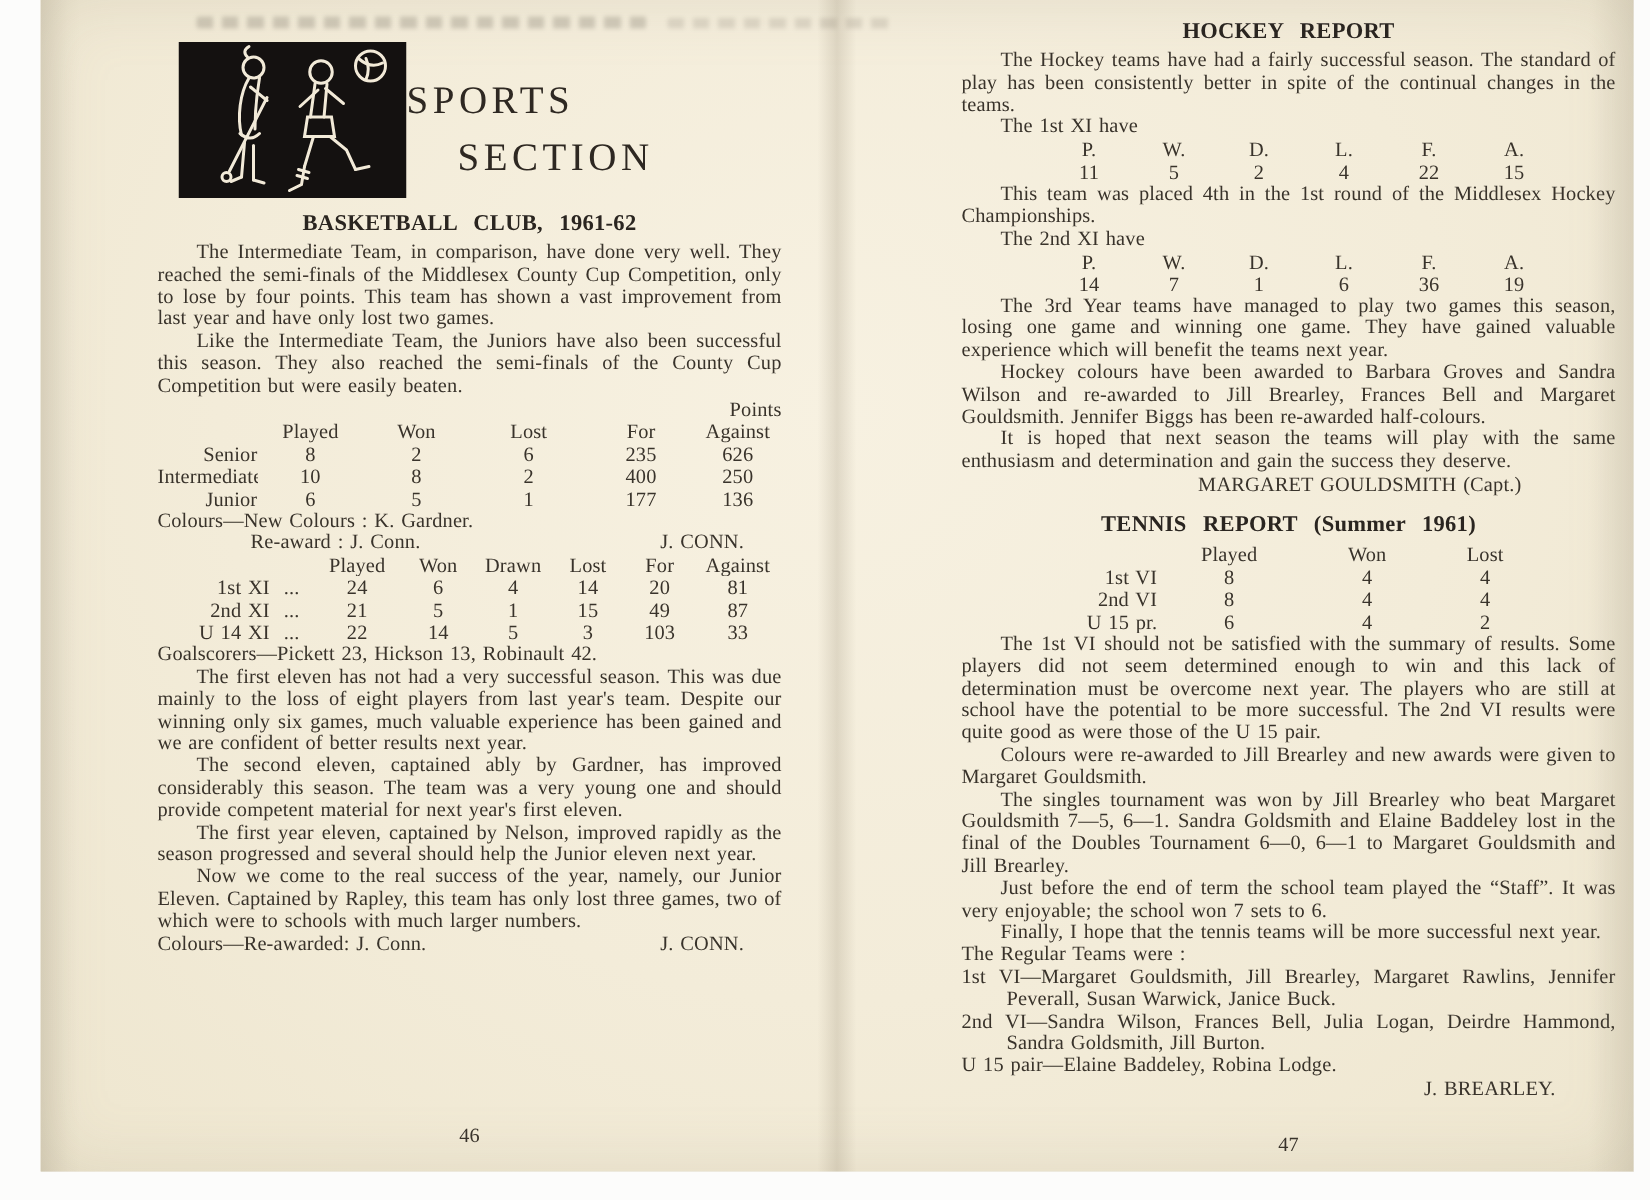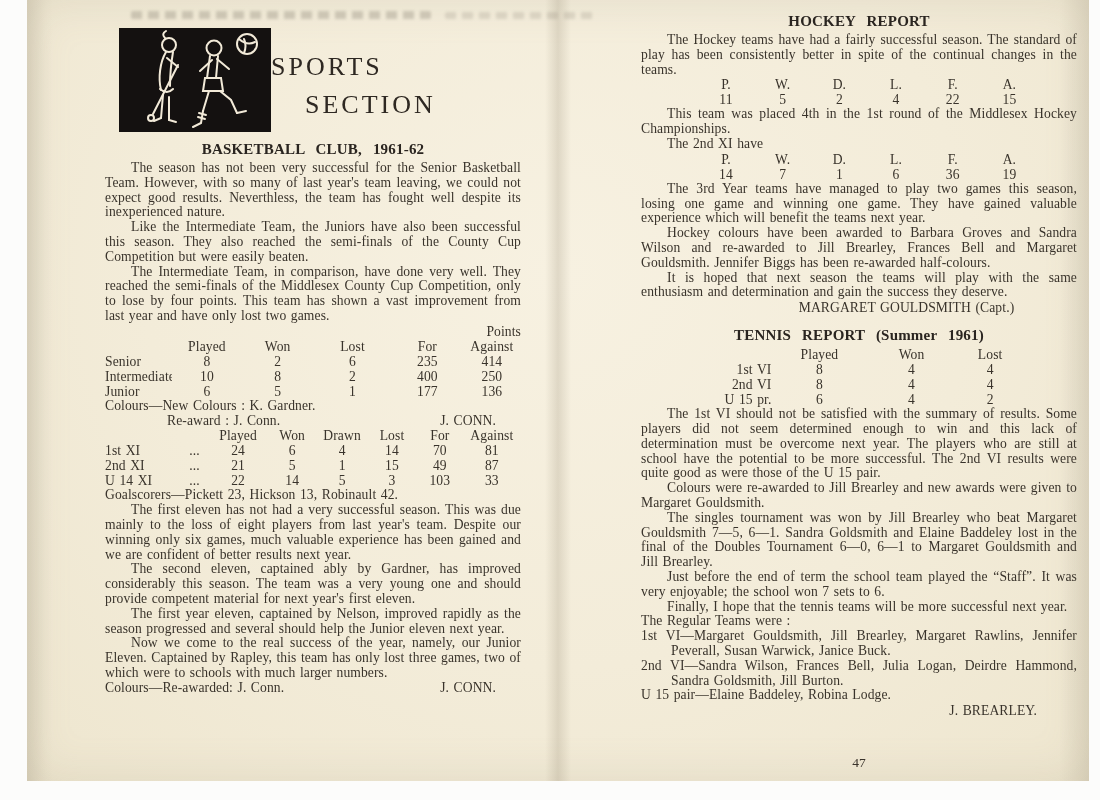--- a/index.html
+++ b/index.html
@@ -39,21 +39,21 @@
   .illus { width:152px; height:104px; flex:none; }
   .titles { padding-top:20px; font-size:26px; letter-spacing:3px;
             color:#2e2822; line-height:38px; white-space:nowrap; }
   .titles .l2 { margin-left:34px; }
 
   .points-label { padding-left:72%; line-height:15px; text-align:right; }
 
   table.stat { width:100%; border-collapse:collapse; table-layout:fixed; }
   table.stat td { text-align:center; line-height:15px; font-size:13.6px; padding:0;
                   overflow:hidden; white-space:nowrap; }
-  table.stat td.lbl { text-align:left; }
+  table.stat td.lbl { text-align:right; }
   .hk-wrap { margin-left:13%; width:78%; }
   table.tn { width:88%; }
   table.tn td.lbl { padding-left:30px; text-align:right; }
 
   .flexrow { display:flex; }
   .sig { margin-left:auto; margin-right:25px; white-space:nowrap; }
   .indent62 { padding-left:62px; }
   .hockey-sig { text-align:center; padding-left:95px; line-height:16px; }
   .tennis-sig { text-align:right; padding-right:40px; line-height:16px; }
   .team { padding-left:30px; text-indent:-30px; }
@@ -106,23 +106,22 @@
             </g>
           </svg>
         </div>
         <div class="titles">
           <div class="l1">SPORTS</div>
           <div class="l2">SECTION</div>
         </div>
       </div>
 
       <div class="head">BASKETBALL CLUB, 1961-62</div>
-      <p class="ind">The season has not been very successful for the Senior Basketball Team. However, with so many of last year's team leaving, we could not expect good results. Neverthless, the team has fought well despite its inexperienced nature.</p>
+      <p class="ind">The Intermediate Team, in comparison, have done very well. They reached the semi-finals of the Middlesex County Cup Competition, only to lose by four points. This team has shown a vast improvement from last year and have only lost two games.</p>
       <p class="ind">Like the Intermediate Team, the Juniors have also been successful this season. They also reached the semi-finals of the County Cup Competition but were easily beaten.</p>
-      <p class="ind">The Intermediate Team, in comparison, have done very well. They reached the semi-finals of the Middlesex County Cup Competition, only to lose by four points. This team has shown a vast improvement from last year and have only lost two games.</p>
 
       <div class="points-label">Points</div>
       <table class="stat">
         <colgroup>
             <col style="width:16%">
             <col style="width:17%">
             <col style="width:17%">
             <col style="width:19%">
             <col style="width:17%">
             <col style="width:14%">
@@ -135,21 +134,21 @@
             <td>Lost</td>
             <td>For</td>
             <td>Against</td>
           </tr>
           <tr>
             <td class="lbl">Senior</td>
             <td>8</td>
             <td>2</td>
             <td>6</td>
             <td>235</td>
-            <td>414</td>
+            <td>626</td>
           </tr>
           <tr>
             <td class="lbl">Intermediate</td>
             <td>10</td>
             <td>8</td>
             <td>2</td>
             <td>400</td>
             <td>250</td>
           </tr>
           <tr>
@@ -190,21 +189,21 @@
             <td>For</td>
             <td>Against</td>
           </tr>
           <tr>
             <td class="lbl">1st XI</td>
             <td>...</td>
             <td>24</td>
             <td>6</td>
             <td>4</td>
             <td>14</td>
-            <td>70</td>
+            <td>20</td>
             <td>81</td>
           </tr>
           <tr>
             <td class="lbl">2nd XI</td>
             <td>...</td>
             <td>21</td>
             <td>5</td>
             <td>1</td>
             <td>15</td>
             <td>49</td>
@@ -226,26 +225,28 @@
 
       <p class="ind">The first eleven has not had a very successful season. This was due mainly to the loss of eight players from last year's team. Despite our winning only six games, much valuable experience has been gained and we are confident of better results next year.</p>
       <p class="ind">The second eleven, captained ably by Gardner, has improved considerably this season. The team was a very young one and should provide competent material for next year's first eleven.</p>
       <p class="ind">The first year eleven, captained by Nelson, improved rapidly as the season progressed and several should help the Junior eleven next year.</p>
       <p class="ind">Now we come to the real success of the year, namely, our Junior Eleven. Captained by Rapley, this team has only lost three games, two of which were to schools with much larger numbers.</p>
       <div class="line flexrow">
         <span>Colours—Re-awarded: J. Conn.</span>
         <span class="sig">J. CONN.</span>
       </div>
 
+      <div class="pagenum">46</div>
     </div>
 
     <div class="col col-right">
 
       <div class="head" style="margin-top:0;">HOCKEY REPORT</div>
       <p class="ind">The Hockey teams have had a fairly successful season. The standard of play has been consistently better in spite of the continual changes in the teams.</p>
+      <div class="line ind-first">The 1st XI have</div>
       <div class="hk-wrap">
         <table class="stat">
           <tbody>
             <tr>
               <td>P.</td>
               <td>W.</td>
               <td>D.</td>
               <td>L.</td>
               <td>F.</td>
               <td>A.</td>

